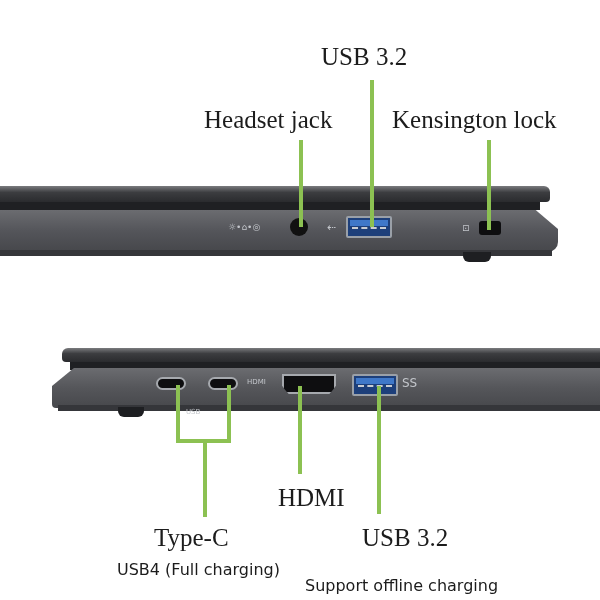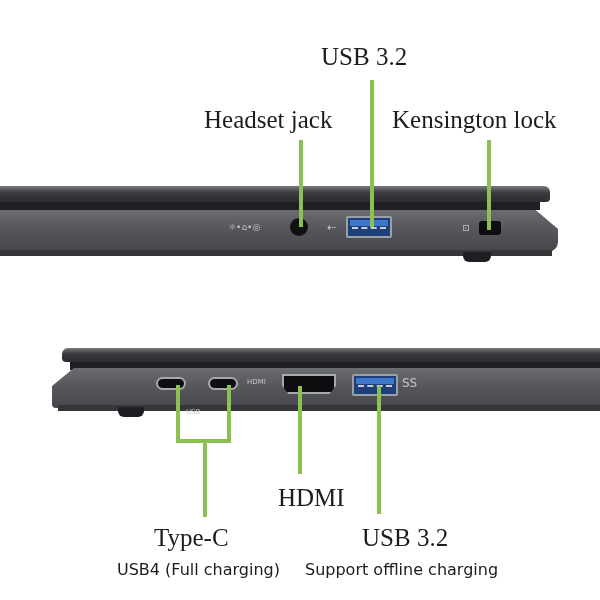--- a/index.html
+++ b/index.html
@@ -81,13 +81,13 @@
 <div class="gline" style="left:227px;top:385px;width:4px;height:57px;"></div>
 <div class="gline" style="left:176px;top:439px;width:55px;height:4px;"></div>
 <div class="gline" style="left:203px;top:441px;width:4px;height:76px;"></div>
 <div class="gline" style="left:298px;top:386px;width:4px;height:88px;"></div>
 <div class="gline" style="left:377px;top:386px;width:4px;height:128px;"></div>
 
 <span class="label" style="left:278px;top:484px;">HDMI</span>
 <span class="label" style="left:154px;top:524px;text-align:right;">Type-C</span>
 <span class="sublabel" style="left:117px;top:560px;">USB4 (Full charging)</span>
 <span class="label" style="left:362px;top:524px;">USB 3.2</span>
-<span class="sublabel" style="left:305px;top:560px;text-align:center;">Support offline charging</span>
+<span class="sublabel" style="left:305px;top:576px;text-align:center;">Support offline charging</span>
 
 </body></html>

